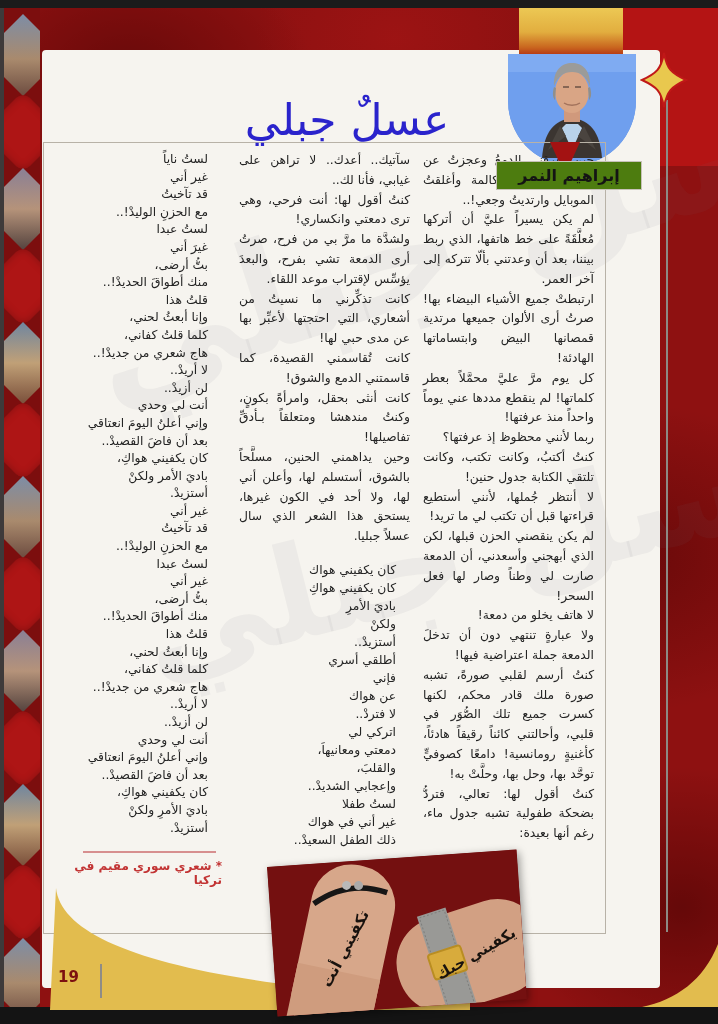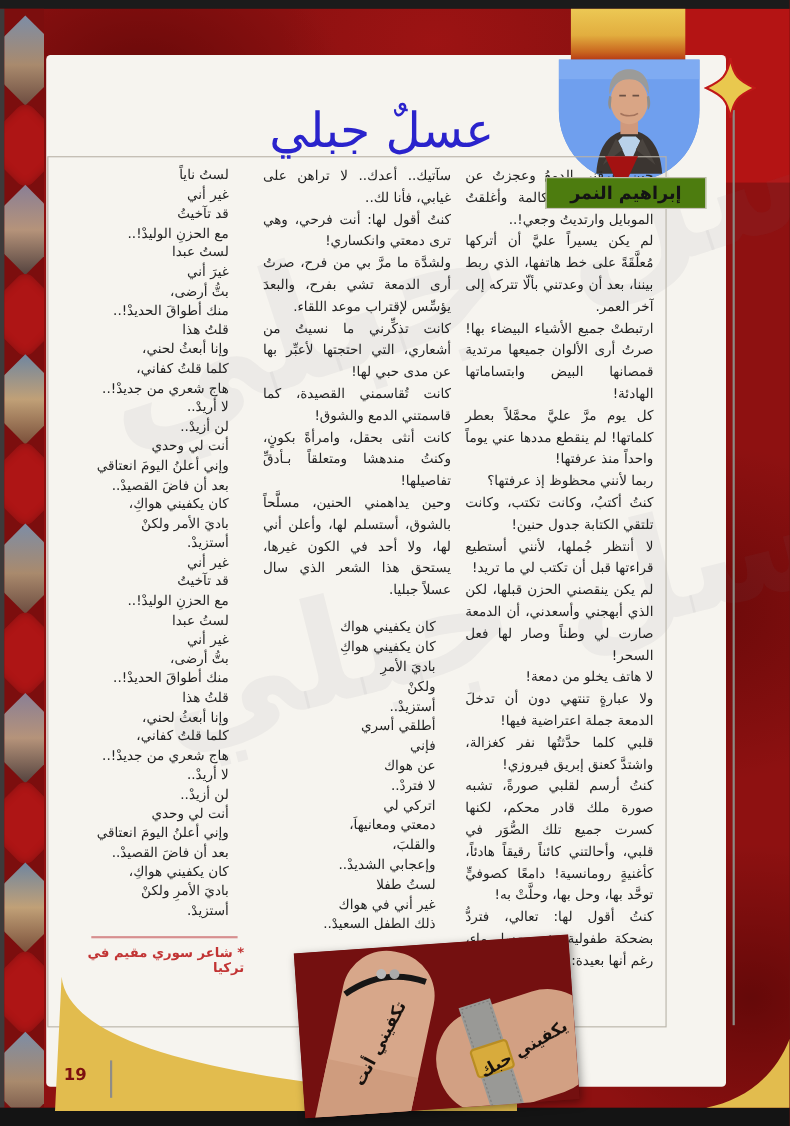--- a/index.html
+++ b/index.html
@@ -144,21 +144,20 @@
         <div class="para">حين أغرقني الدمعُ وعجزتُ عن الكلام، أنهيتُ المكالمة وأغلقتُ الموبايل وارتديتُ وجعي!..</div>
         <div class="para">لم يكن يسيراً عليَّ أن أتركها مُعلَّقَةً على خط هاتفها، الذي ربط بيننا، بعد أن وعدتني بألّا تتركه إلى آخر العمر.</div>
         <div class="para">ارتبطتْ جميع الأشياء البيضاء بها! صرتُ أرى الألوان جميعها مرتدية قمصانها البيض وابتساماتها الهادئة!</div>
         <div class="para">كل يوم مرَّ عليَّ محمَّلاً بعطر كلماتها! لم ينقطع مددها عني يوماً واحداً منذ عرفتها!</div>
         <div class="para">ربما لأنني محظوظ إذ عرفتها؟</div>
         <div class="para">كنتُ أكتبُ، وكانت تكتب، وكانت تلتقي الكتابة جدول حنين!</div>
         <div class="para">لا أنتظر جُملها، لأنني أستطيع قراءتها قبل أن تكتب لي ما تريد!</div>
         <div class="para">لم يكن ينقصني الحزن قبلها، لكن الذي أبهجني وأسعدني، أن الدمعة صارت لي وطناً وصار لها فعل السحر!</div>
         <div class="para">لا هاتف يخلو من دمعة!</div>
         <div class="para">ولا عبارةٍ تنتهي دون أن تدخلَ الدمعة جملة اعتراضية فيها!</div>
-        <div class="para">قلبي كلما حدَّثتُها نفر كغزالة، واشتدَّ كعنق إبريق فيروزي!</div>
         <div class="para">كنتُ أرسم لقلبي صورةً، تشبه صورة ملك قادر محكم، لكنها كسرت جميع تلك الصُّوَر في قلبي، وأحالتني كائناً رقيقاً هادئاً، كأغنيةٍ رومانسية! دامعًا كصوفيٍّ توحَّد بها، وحل بها، وحلَّتْ به!</div>
         <div class="para">كنتُ أقول لها: تعالي، فتردُّ بضحكة طفولية تشبه جدول ماء، رغم أنها بعيدة:</div>
       </div>
     <div class="col col-m">
       <div>
           <div class="para">سآتيك.. أعدك.. لا تراهن على غيابي، فأنا لك..</div>
           <div class="para">كنتُ أقول لها: أنت فرحي، وهي ترى دمعتي وانكساري!</div>
           <div class="para">ولشدَّة ما مرَّ بي من فرح، صرتُ أرى الدمعة تشي بفرح، والبعدَ يؤسِّس لإقتراب موعد اللقاء.</div>
           <div class="para">كانت تذكِّرني ما نسيتُ من أشعاري، التي احتجتها لأعبِّر بها عن مدى حبي لها!</div>
           <div class="para">كانت تُقاسمني القصيدة، كما قاسمتني الدمع والشوق!</div>
@@ -220,21 +219,21 @@
           <div class="poem-line">لا أريدْ..</div>
           <div class="poem-line">لن أزيدْ..</div>
           <div class="poem-line">أنت لي وحدي</div>
           <div class="poem-line">وإني أعلنُ اليومَ انعتاقي</div>
           <div class="poem-line">بعد أن فاضَ القصيدْ..</div>
           <div class="poem-line">كان يكفيني هواكِ،</div>
           <div class="poem-line">باديَ الأمرِ ولكنْ</div>
           <div class="poem-line">أستزيدْ.</div>
         </div>
       <div class="fdivider"></div>
-      <div class="footnote">* شاعر سوري مقيم في تركيا</div>
+      <div class="footnote">* شعري سوري مقيم في تركيا</div>
     </div>
   </div>
 
   <svg class="swoosh-left" width="424" height="122" viewBox="0 0 424 122">
     <path d="M6 0 C 12 58 140 98 420 112 L 420 122 L 0 122 Z" fill="#e2bc4e"></path>
   </svg>
   <svg class="swoosh-right" width="76" height="64" viewBox="0 0 76 64">
     <path d="M76 0 C 62 36 34 56 0 63 L 76 63 Z" fill="#e2bc4e"></path>
   </svg>
 

